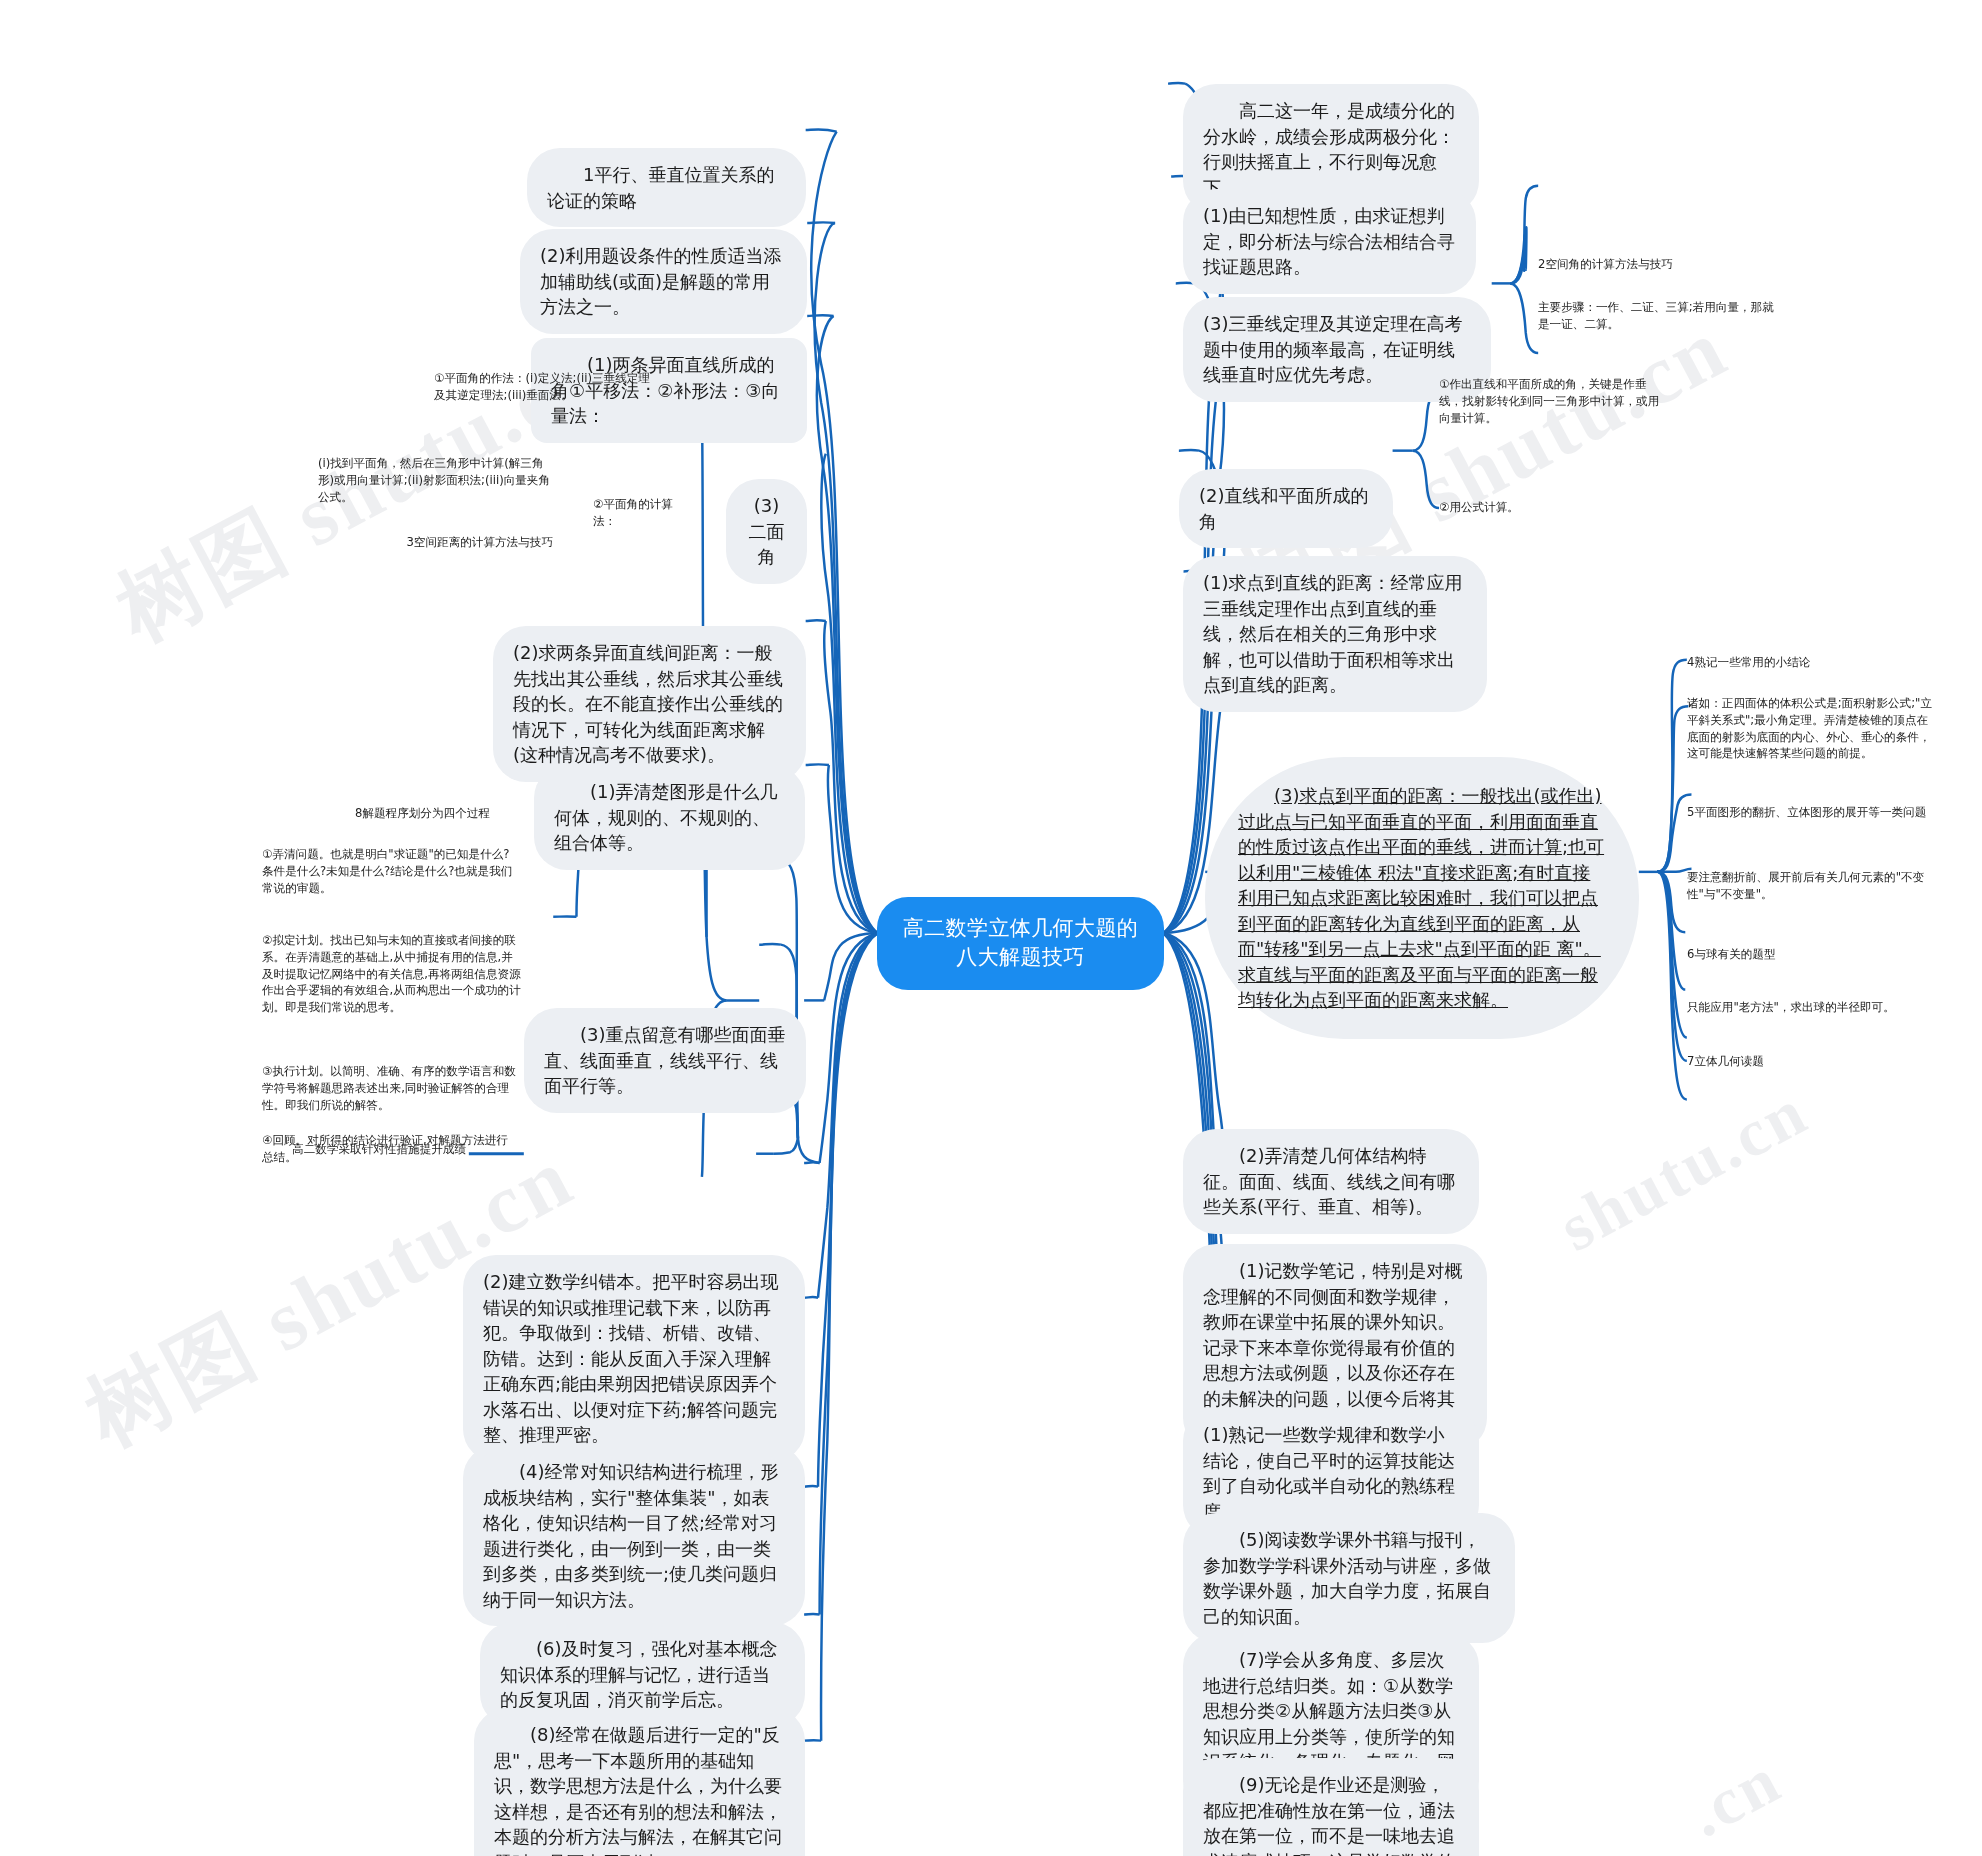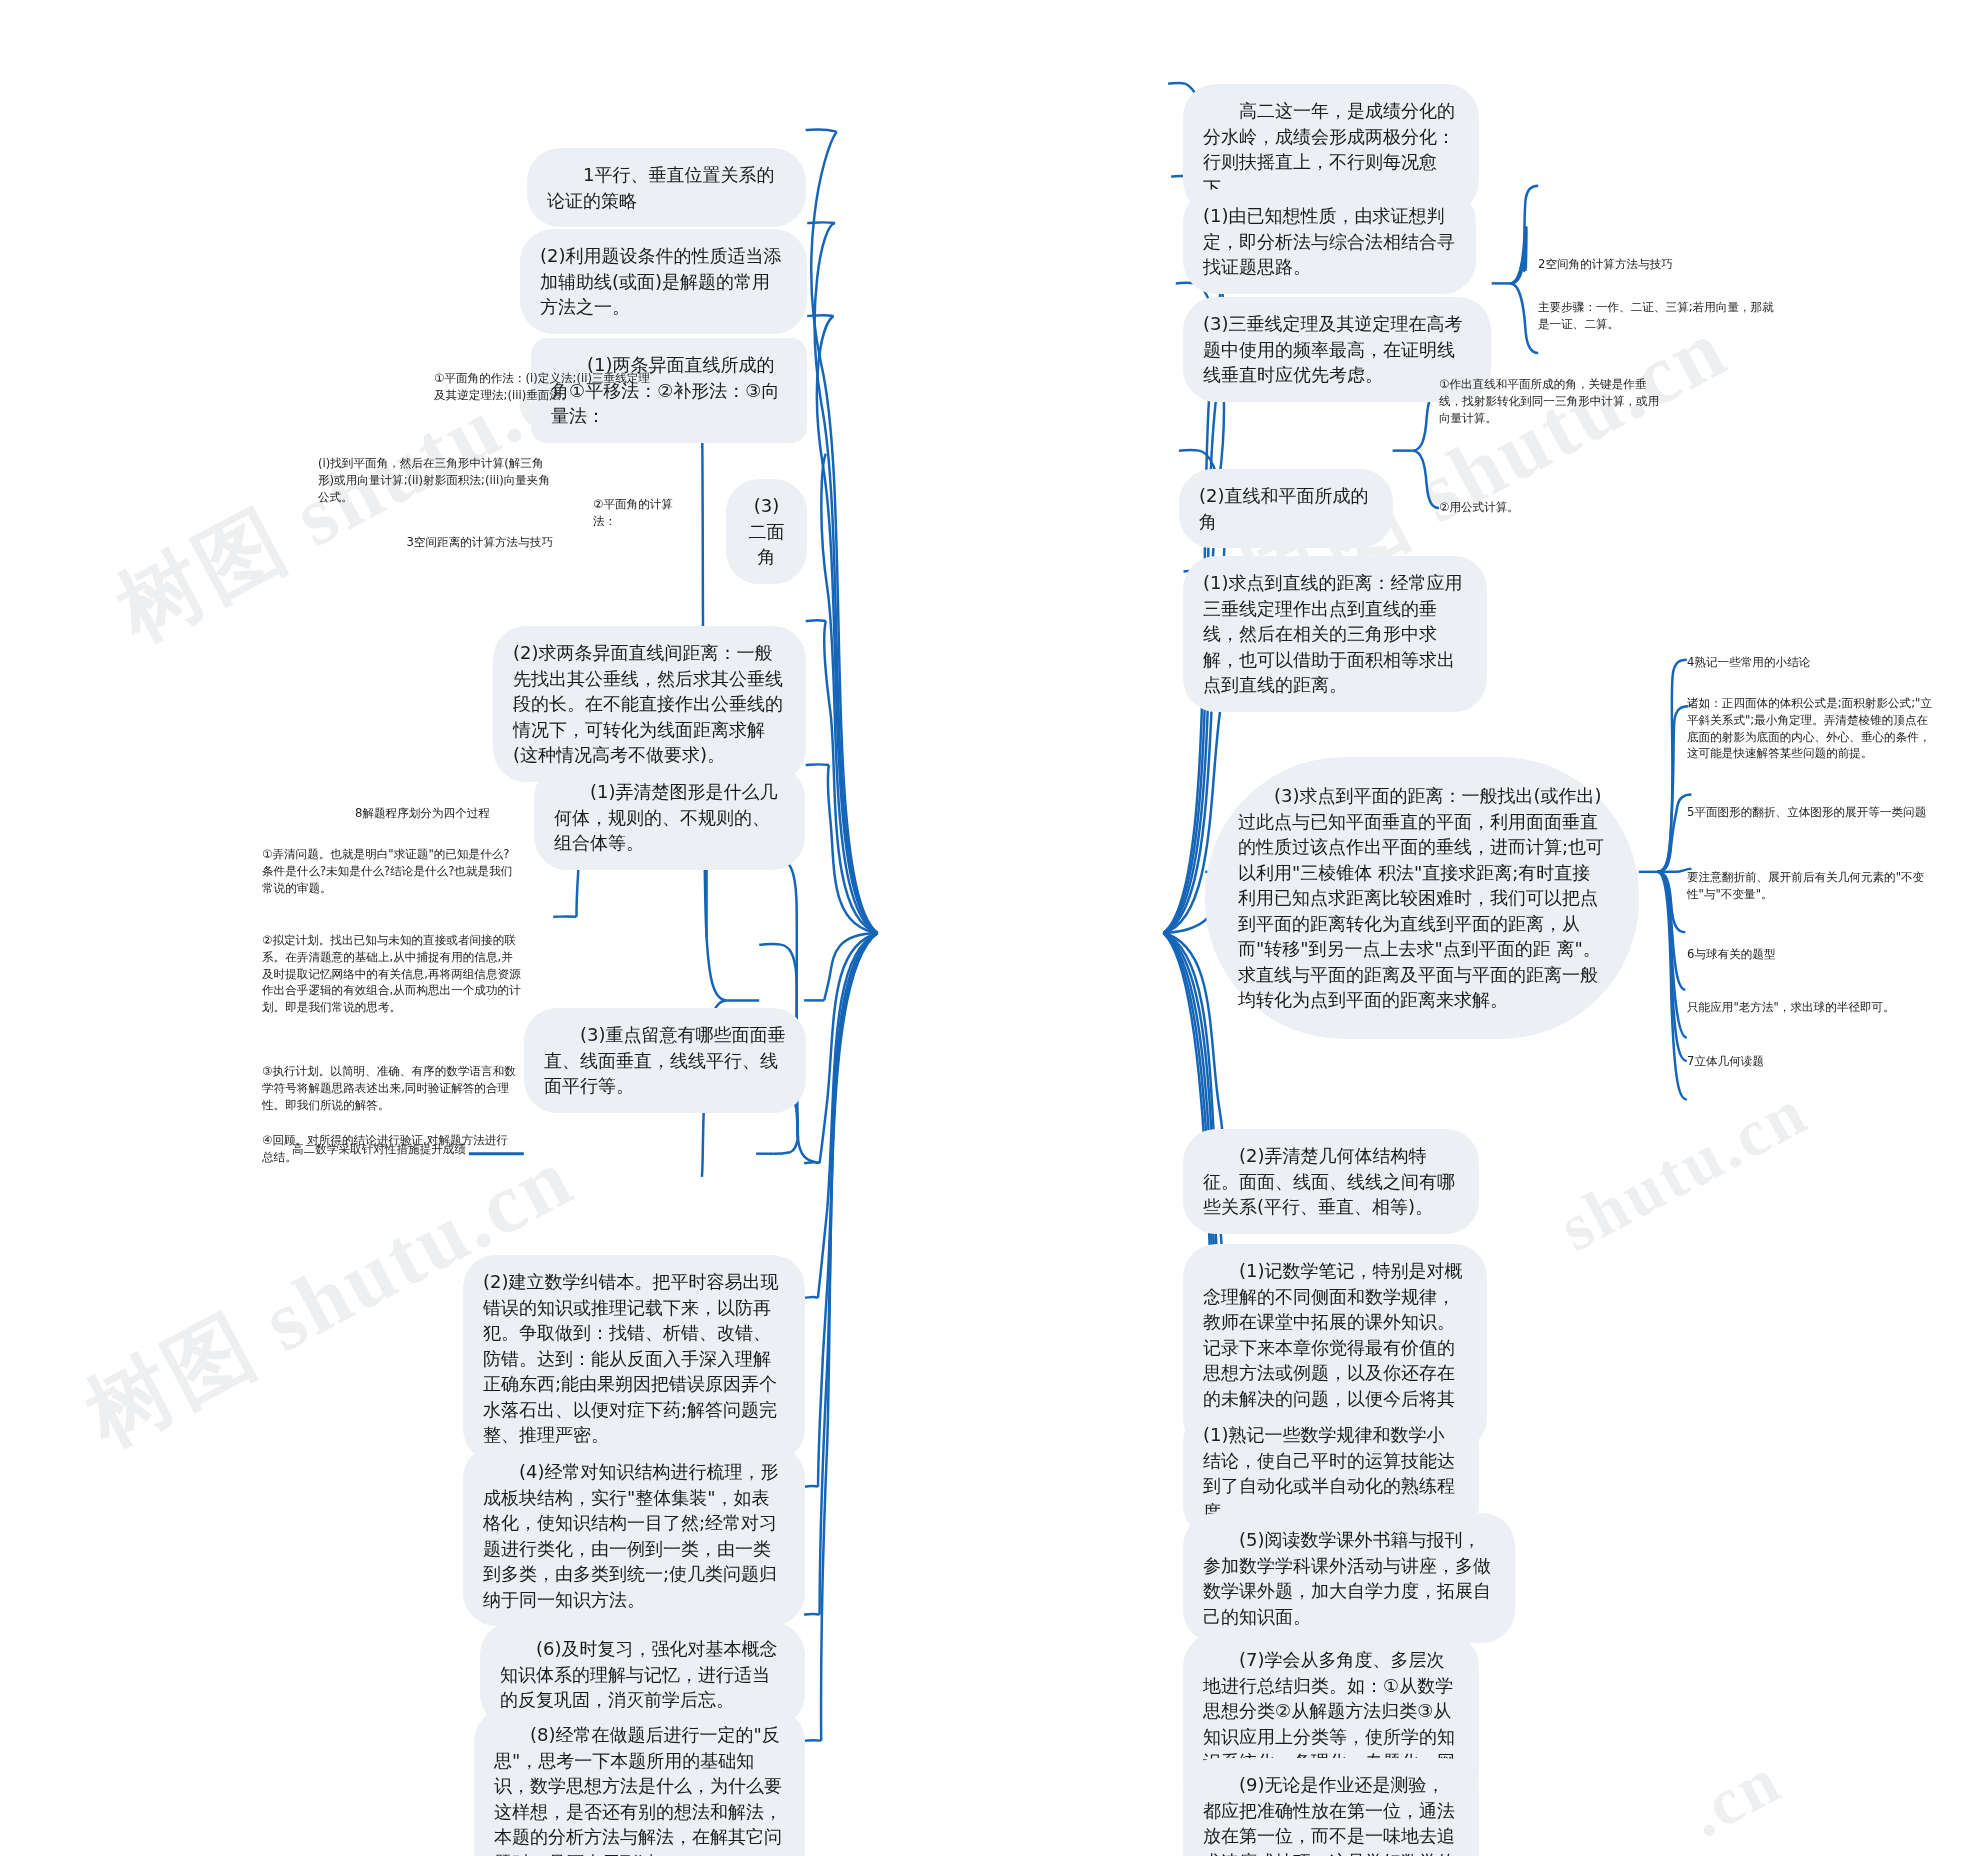--- a/index.html
+++ b/index.html
@@ -37,20 +37,21 @@
     padding: 14px 20px;
     font-size: 18px;
     text-indent: 2em;
     margin-top: 45px;
   }
   .bubble.noindent { text-indent: 0; }
   
   .bubble.oval {
     border-radius: 139px;
     padding: 26px 33px;
+    text-decoration: underline;
   }
   
   .plain {
     font-size: 14.7px;
     color: #222;
     line-height: 1.5;
   }
   .plain.tiny {
     font-size: 11.6px;
     line-height: 1.45;
@@ -199,20 +200,22 @@
       <path d="M2140 1126 C 2152 1126, 2156 1116, 2158 1090 C 2160 1070, 2164 1050, 2166 1040 C 2168 1030, 2174 1026, 2184 1026"></path>
       <path d="M2140 1126 C 2152 1126, 2158 1126, 2164 1126 C 2172 1126, 2176 1122, 2184 1122"></path>
       <path d="M2140 1126 C 2152 1126, 2156 1140, 2158 1170 C 2160 1196, 2166 1204, 2176 1204"></path>
       <path d="M2140 1126 C 2152 1126, 2156 1146, 2158 1190 C 2162 1250, 2166 1278, 2176 1278"></path>
       <path d="M2140 1126 C 2152 1126, 2156 1156, 2158 1220 C 2162 1300, 2168 1340, 2178 1340"></path>
       <path d="M2140 1126 C 2152 1126, 2156 1166, 2158 1250 C 2162 1350, 2168 1370, 2178 1370"></path>
       <path d="M2140 1126 C 2152 1126, 2156 1176, 2158 1290 C 2162 1400, 2168 1420, 2178 1420"></path>
     </g>
   </svg>
 
+  <div id="root-node" style="left:877px; top:897px; width:287px;">高二数学立体几何大题的
+八大解题技巧</div>
 
   <div class="node bubble" style="left:527px; top:103px; width:279px;">1平行、垂直位置关系的论证的策略</div>
 
   <div class="node bubble noindent" style="left:520px; top:184px; width:287px;">(2)利用题设条件的性质适当添加辅助线(或面)是解题的常用方法之一。</div>
 
   <div class="node bubble" style="left:531px; top:293px; width:276px;border-radius:16px;">(1)两条异面直线所成的角①平移法：②补形法：③向量法：</div>
 
   <div class="node plain tiny" style="left:434px; top:370px; width:226px; text-align:left;">①平面角的作法：(i)定义法;(ii)三垂线定理及其逆定理法;(iii)垂面法。</div>
 
   <div class="node plain tiny" style="left:318px; top:455px; width:235px;">(i)找到平面角，然后在三角形中计算(解三角形)或用向量计算;(ii)射影面积法;(iii)向量夹角公式。</div>

